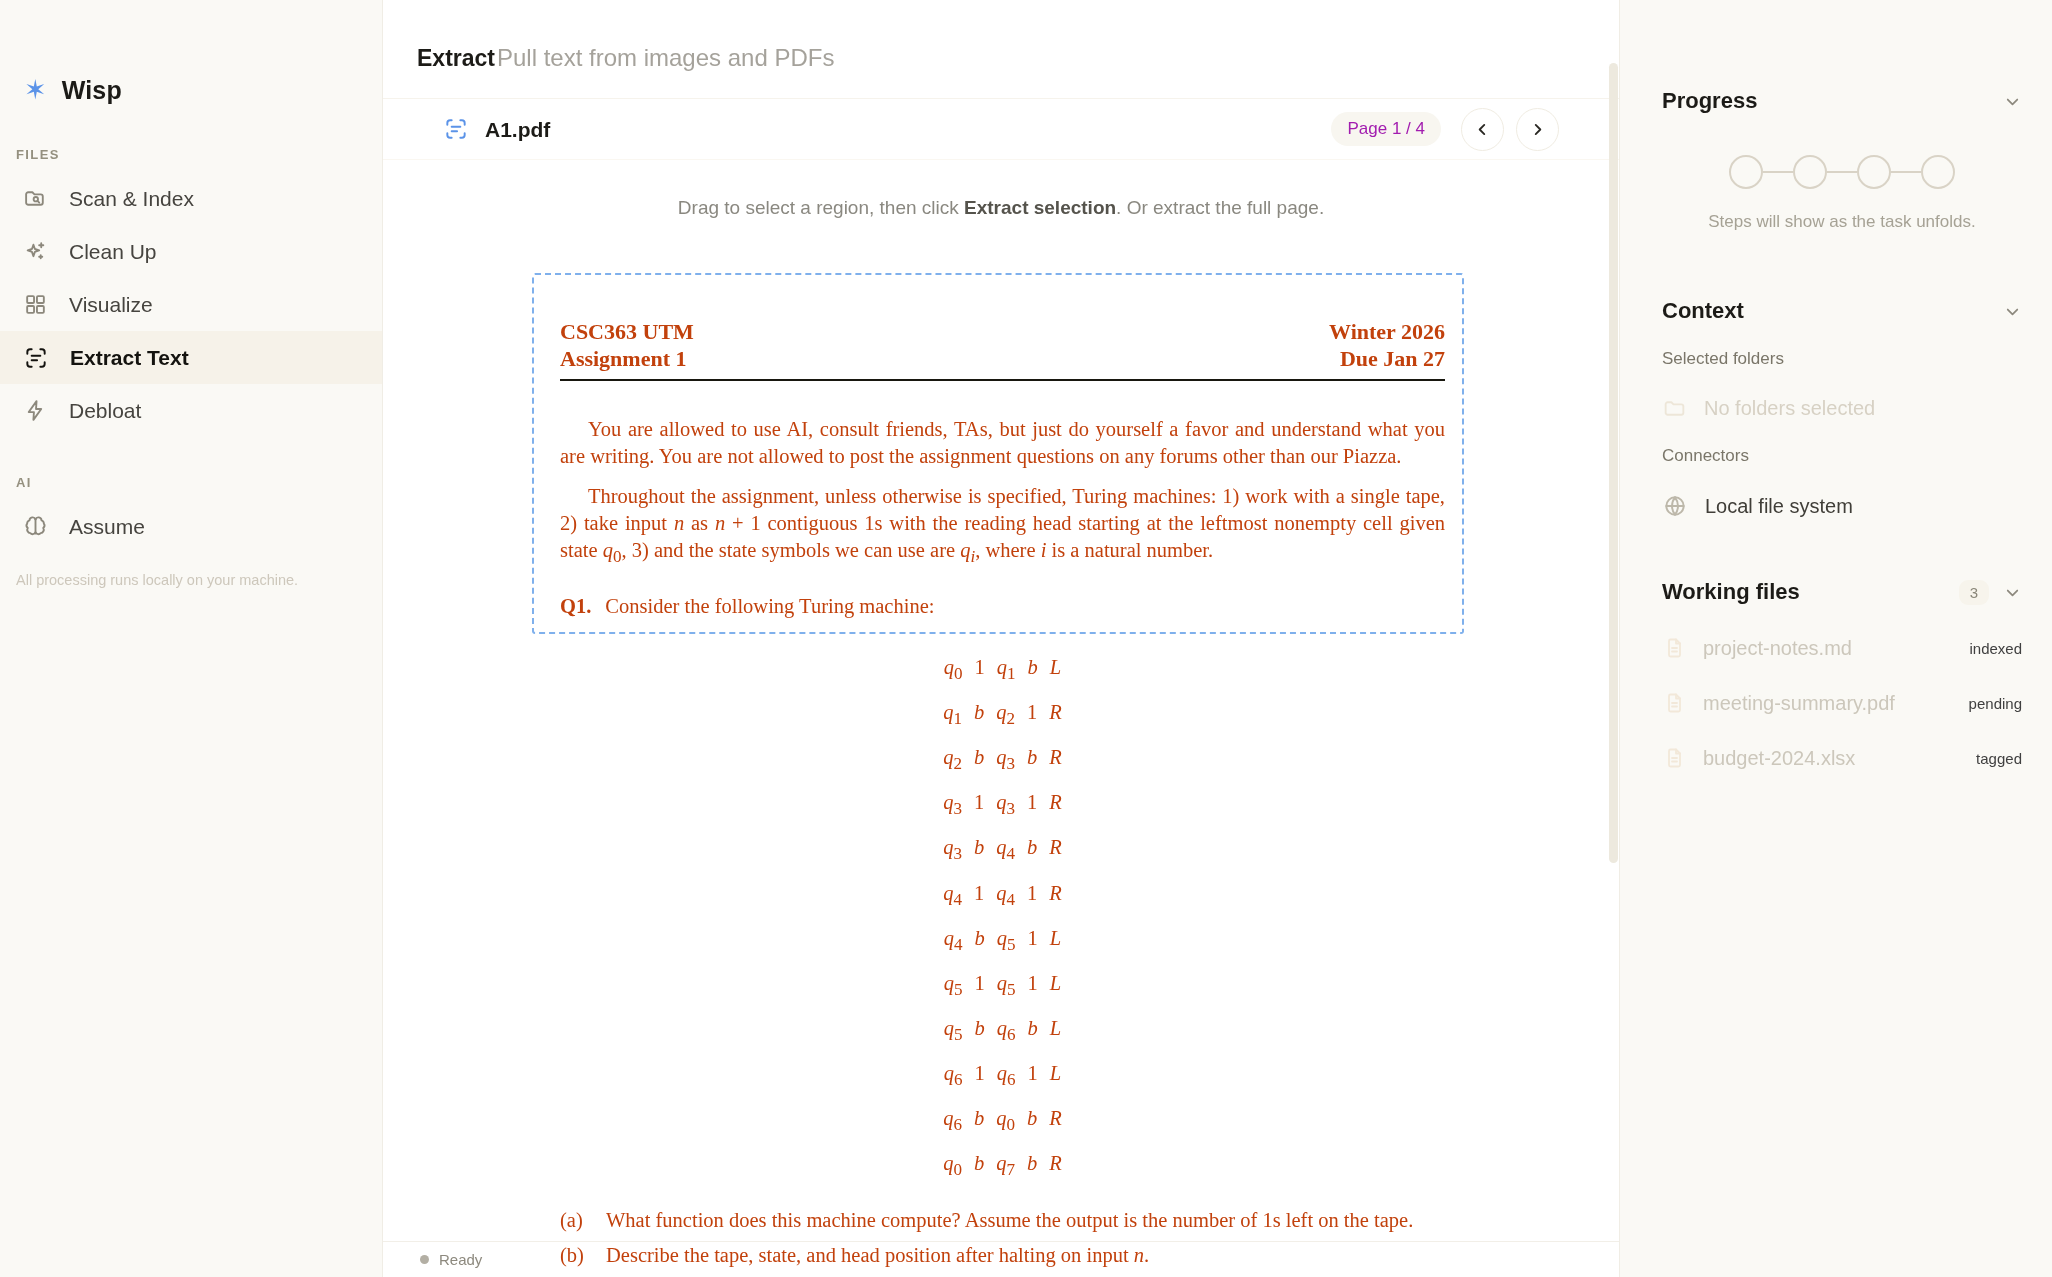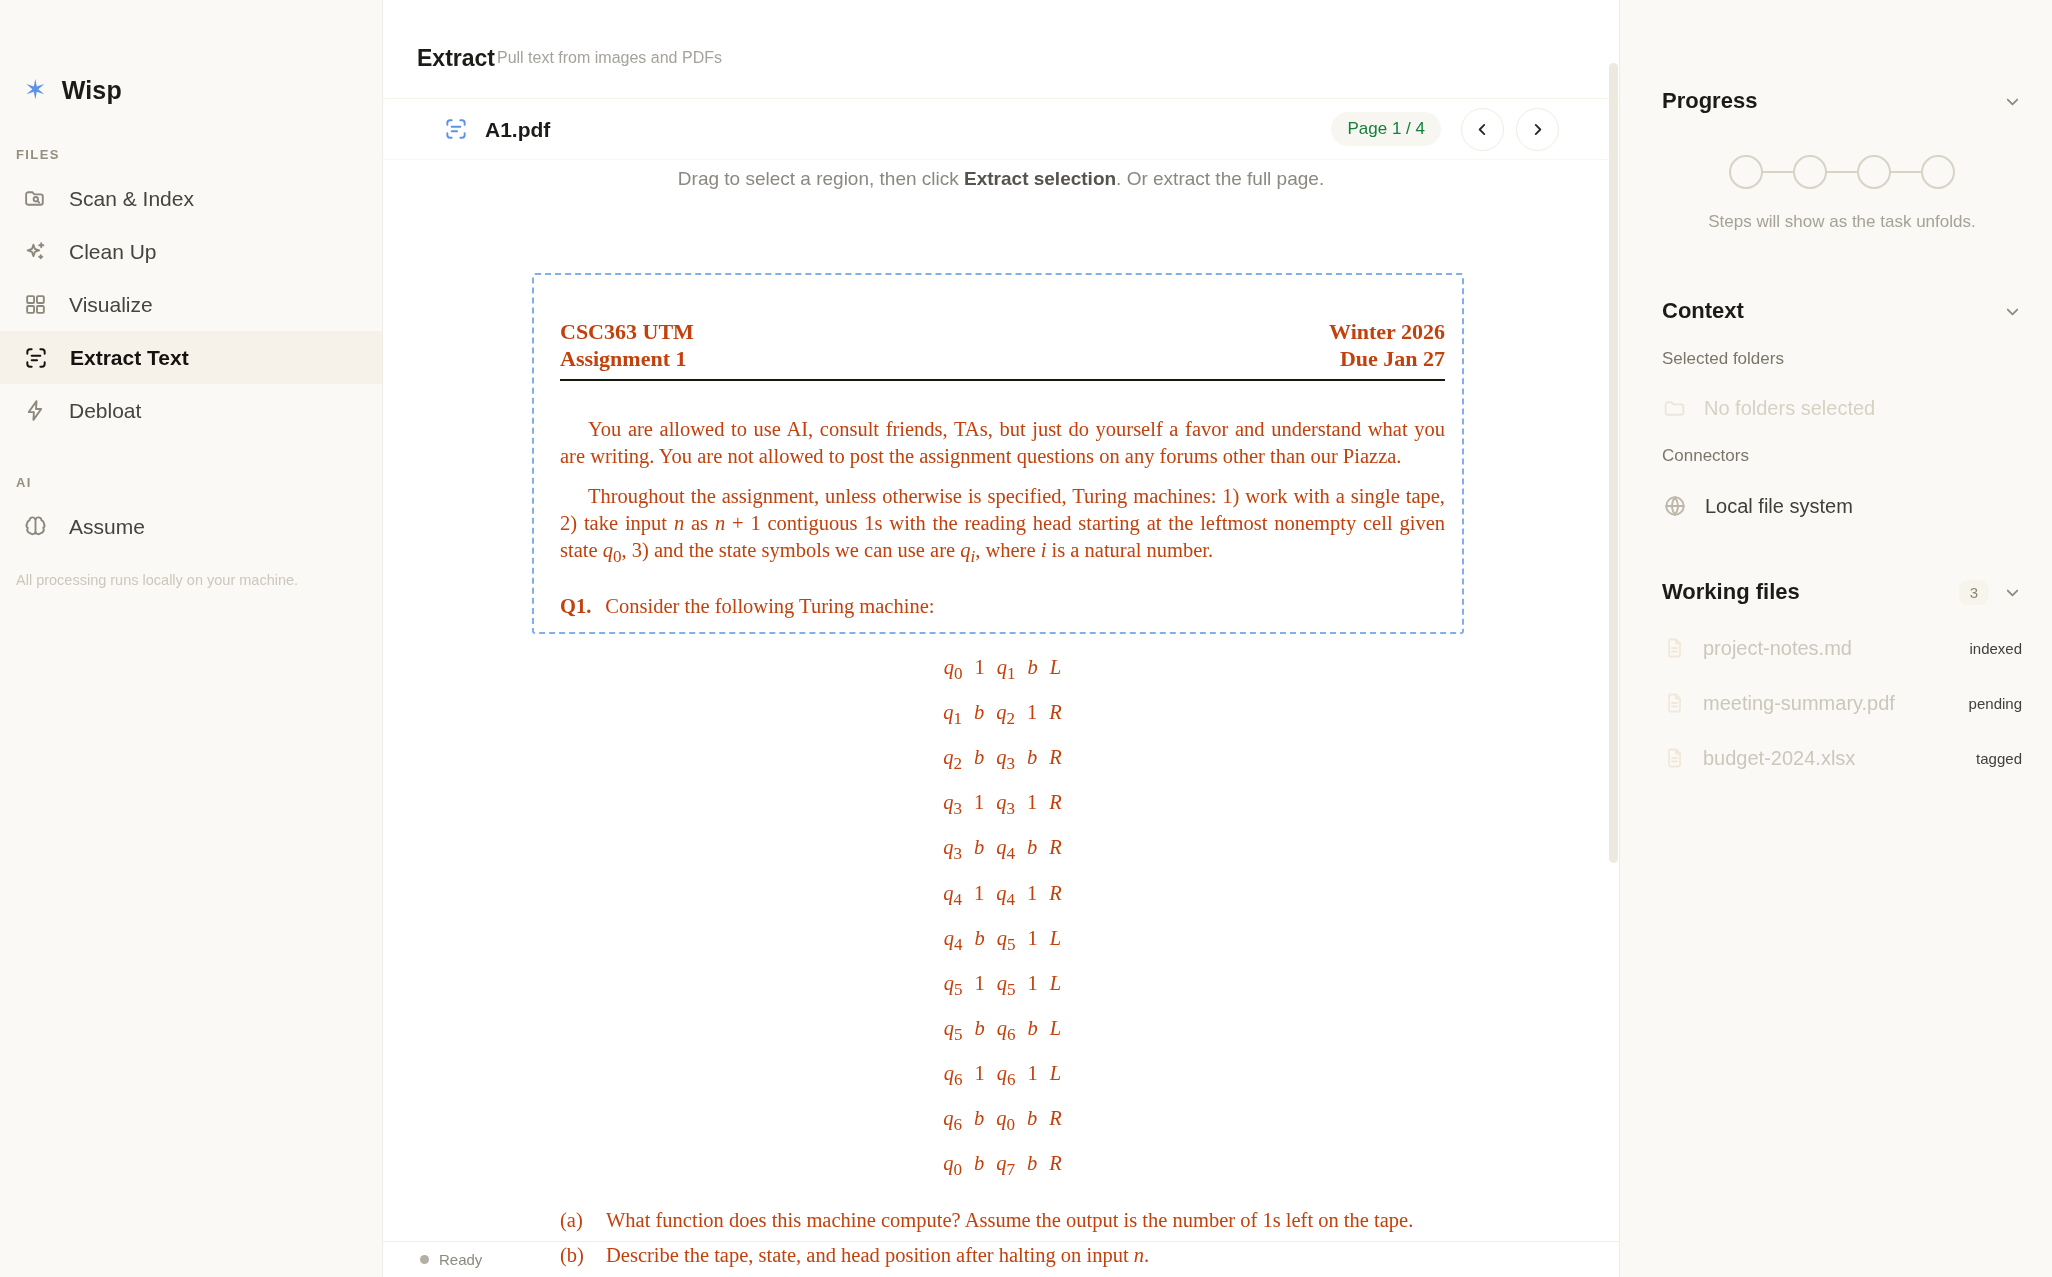--- a/index.html
+++ b/index.html
@@ -58,40 +58,40 @@
   .main{
     flex:0 0 1237px;width:1237px;height:100%;background:#FFFFFF;
     border-right:1px solid var(--panel-border);
     position:relative;
   }
   .main-header{
     height:99px;border-bottom:1px solid #F6F3EC;
     display:flex;align-items:center;gap:2px;padding:18px 0 0 34px;
   }
   .main-title{font-size:23px;font-weight:700;}
-  .main-subtitle{font-size:16px;color:#A5A29B;}
+  .main-subtitle{font-size:24px;color:#A5A29B;}
   .toolbar{
     height:61px;position:relative;border-bottom:1px solid #FAF7F1;
     display:flex;align-items:center;
   }
   .file-info{display:flex;align-items:flex-end;gap:16px;margin-left:60px;}
   .file-info .icn{color:var(--accent);}
   .file-name{font-size:21px;font-weight:600;}
   .page-controls{position:absolute;right:60px;top:0;height:100%;display:flex;align-items:center;gap:12px;}
   .page-indicator{
-    font-size:17px;color:#15803d;background:#F8F6F0;
+    font-size:17px;color:#a21caf;background:#F8F6F0;
     padding:7px 16px;border-radius:999px;margin-right:8px;
   }
   .page-btn{
     width:43px;height:43px;border-radius:50%;background:#FFFFFF;
     border:1px solid #F0ECE2;display:flex;align-items:center;justify-content:center;
     color:#2A2823;cursor:pointer;
   }
   .instruction{
-    position:absolute;top:168px;left:0;width:100%;text-align:center;
+    position:absolute;top:197px;left:0;width:100%;text-align:center;
     font-size:19px;color:#8A8880;
   }
   .instruction b{color:#55534C;}
   .selection-box{
     position:absolute;left:149px;top:273px;width:932px;height:361px;
     border:2px dashed var(--selection);border-radius:3px;cursor:move;
   }
   
   .doc{
     position:absolute;left:177px;top:318px;width:885px;

